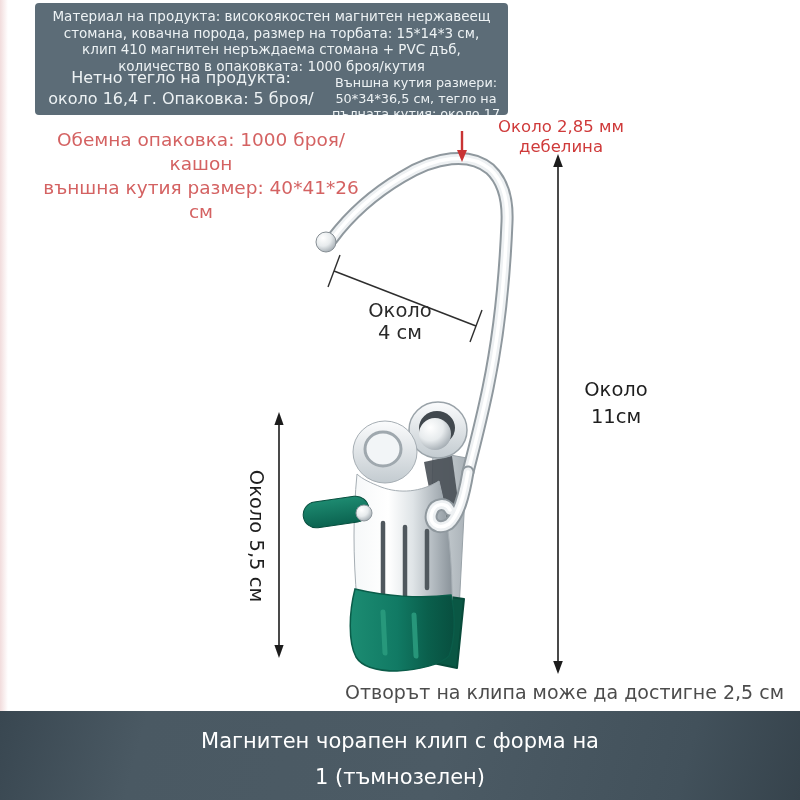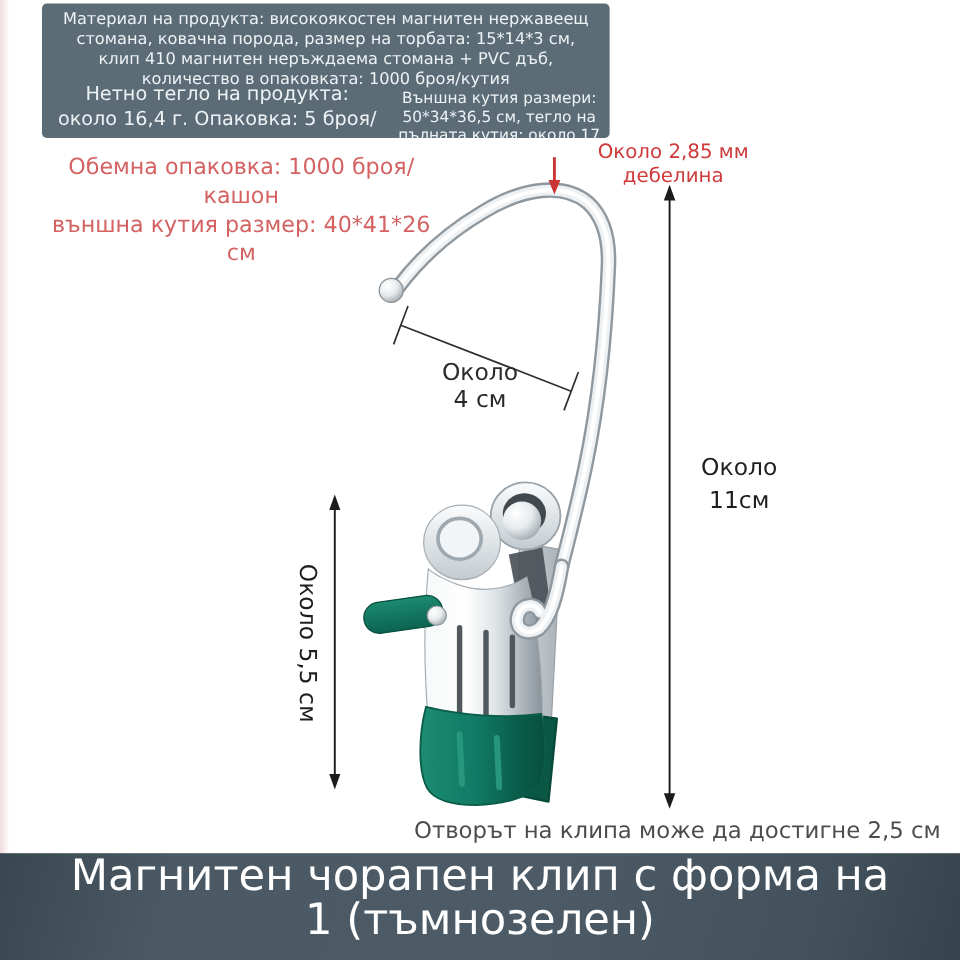--- a/index.html
+++ b/index.html
@@ -28,23 +28,23 @@
   .thickness-label{left:472px;top:117px;width:130px;text-align:center;color:#cf3a3a;
     font-size:16.5px;line-height:20px;margin-left:24px;}
   .label-4{left:358px;top:300px;width:84px;text-align:center;color:#2a2a2a;
     font-size:19.5px;line-height:22px;}
   .label-11{left:576px;top:376px;width:80px;text-align:center;color:#1e1e1e;
     font-size:19.5px;line-height:27px;}
   .label-55{left:178px;top:524px;width:156px;height:24px;text-align:center;color:#1e1e1e;
     font-size:19.5px;transform:rotate(90deg);transform-origin:center;white-space:nowrap;}
   .caption{left:60px;top:681px;width:724px;text-align:right;color:#4c4c4c;font-size:19px;}
   
-  .banner{left:0;top:711px;width:800px;height:89px;box-sizing:border-box;padding-top:2px;
+  .banner{left:0;top:711px;width:800px;height:89px;box-sizing:border-box;padding-top:12px;
     background:linear-gradient(105deg,#394751 0%,#4a5963 18%,#4c5b65 55%,#42515b 85%,#36434c 100%);
-    color:#ffffff;text-align:center;font-size:36px;line-height:36px;}
+    color:#ffffff;text-align:center;font-size:21px;line-height:36px;}
   .svg-layer{left:0;top:0;width:800px;height:800px;}
 </style>
 </head>
 <body>
 
 <div class="stage">
 
   <div class="abs edge-tint"></div>
 
   <svg class="abs svg-layer" viewBox="0 0 800 800">

